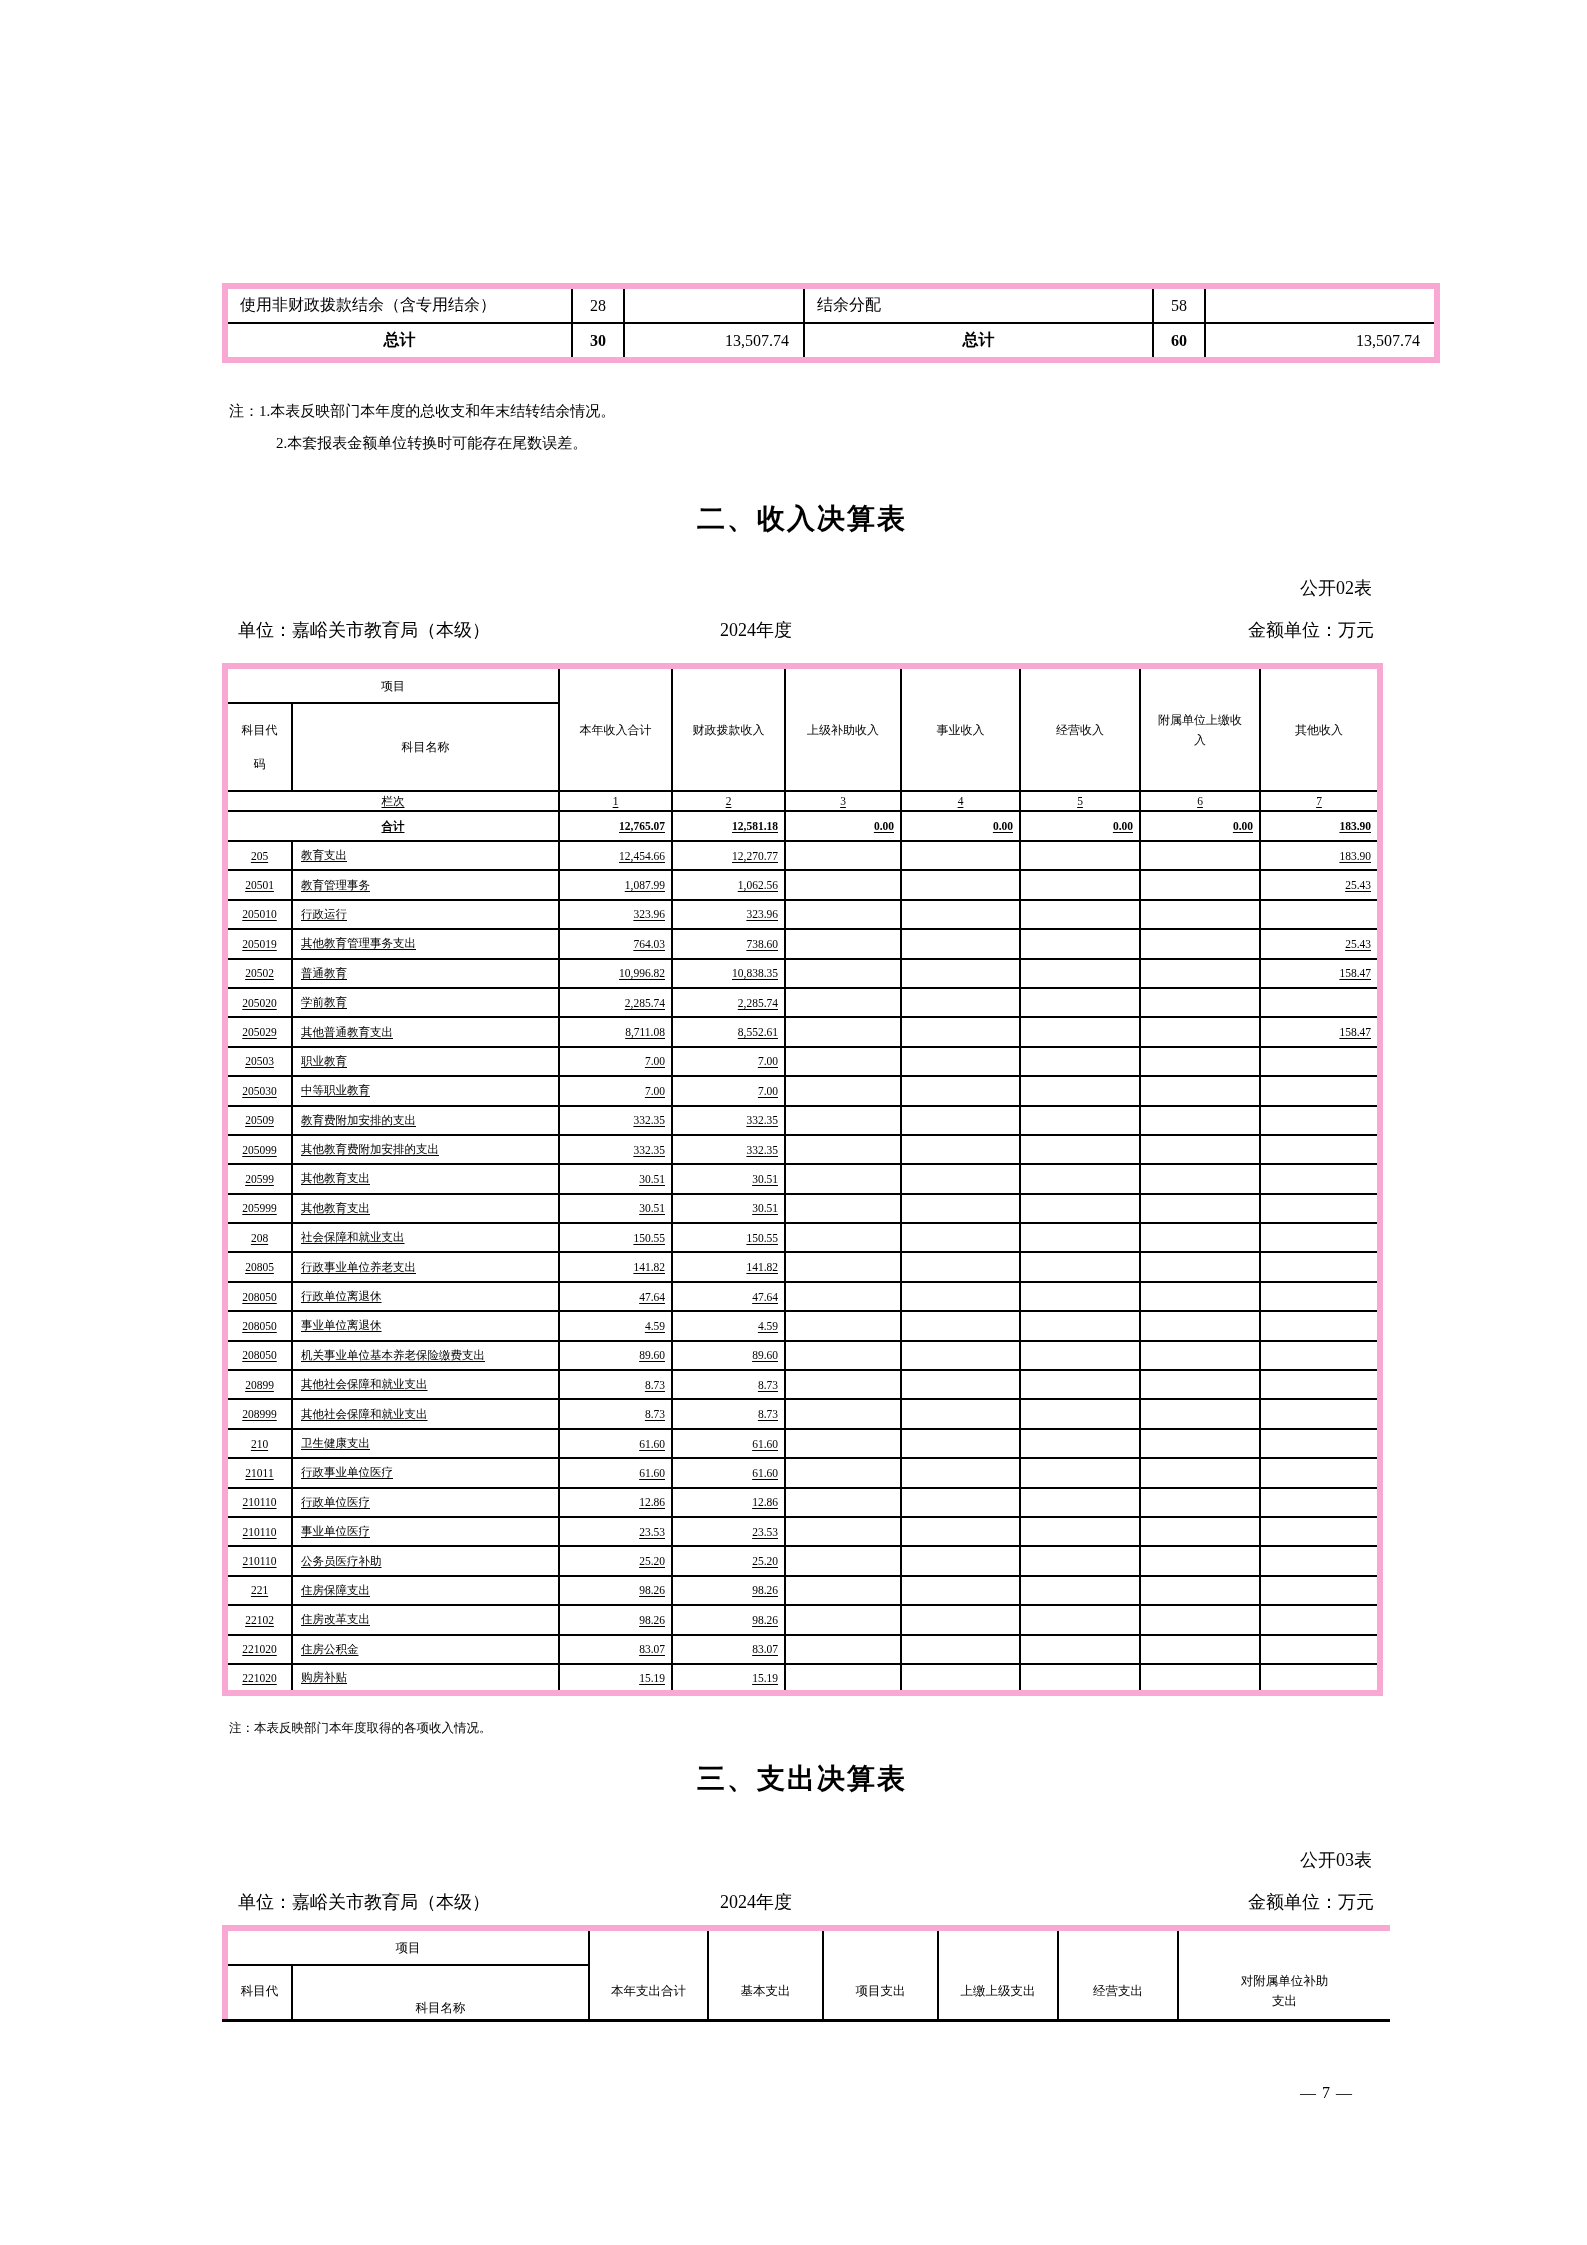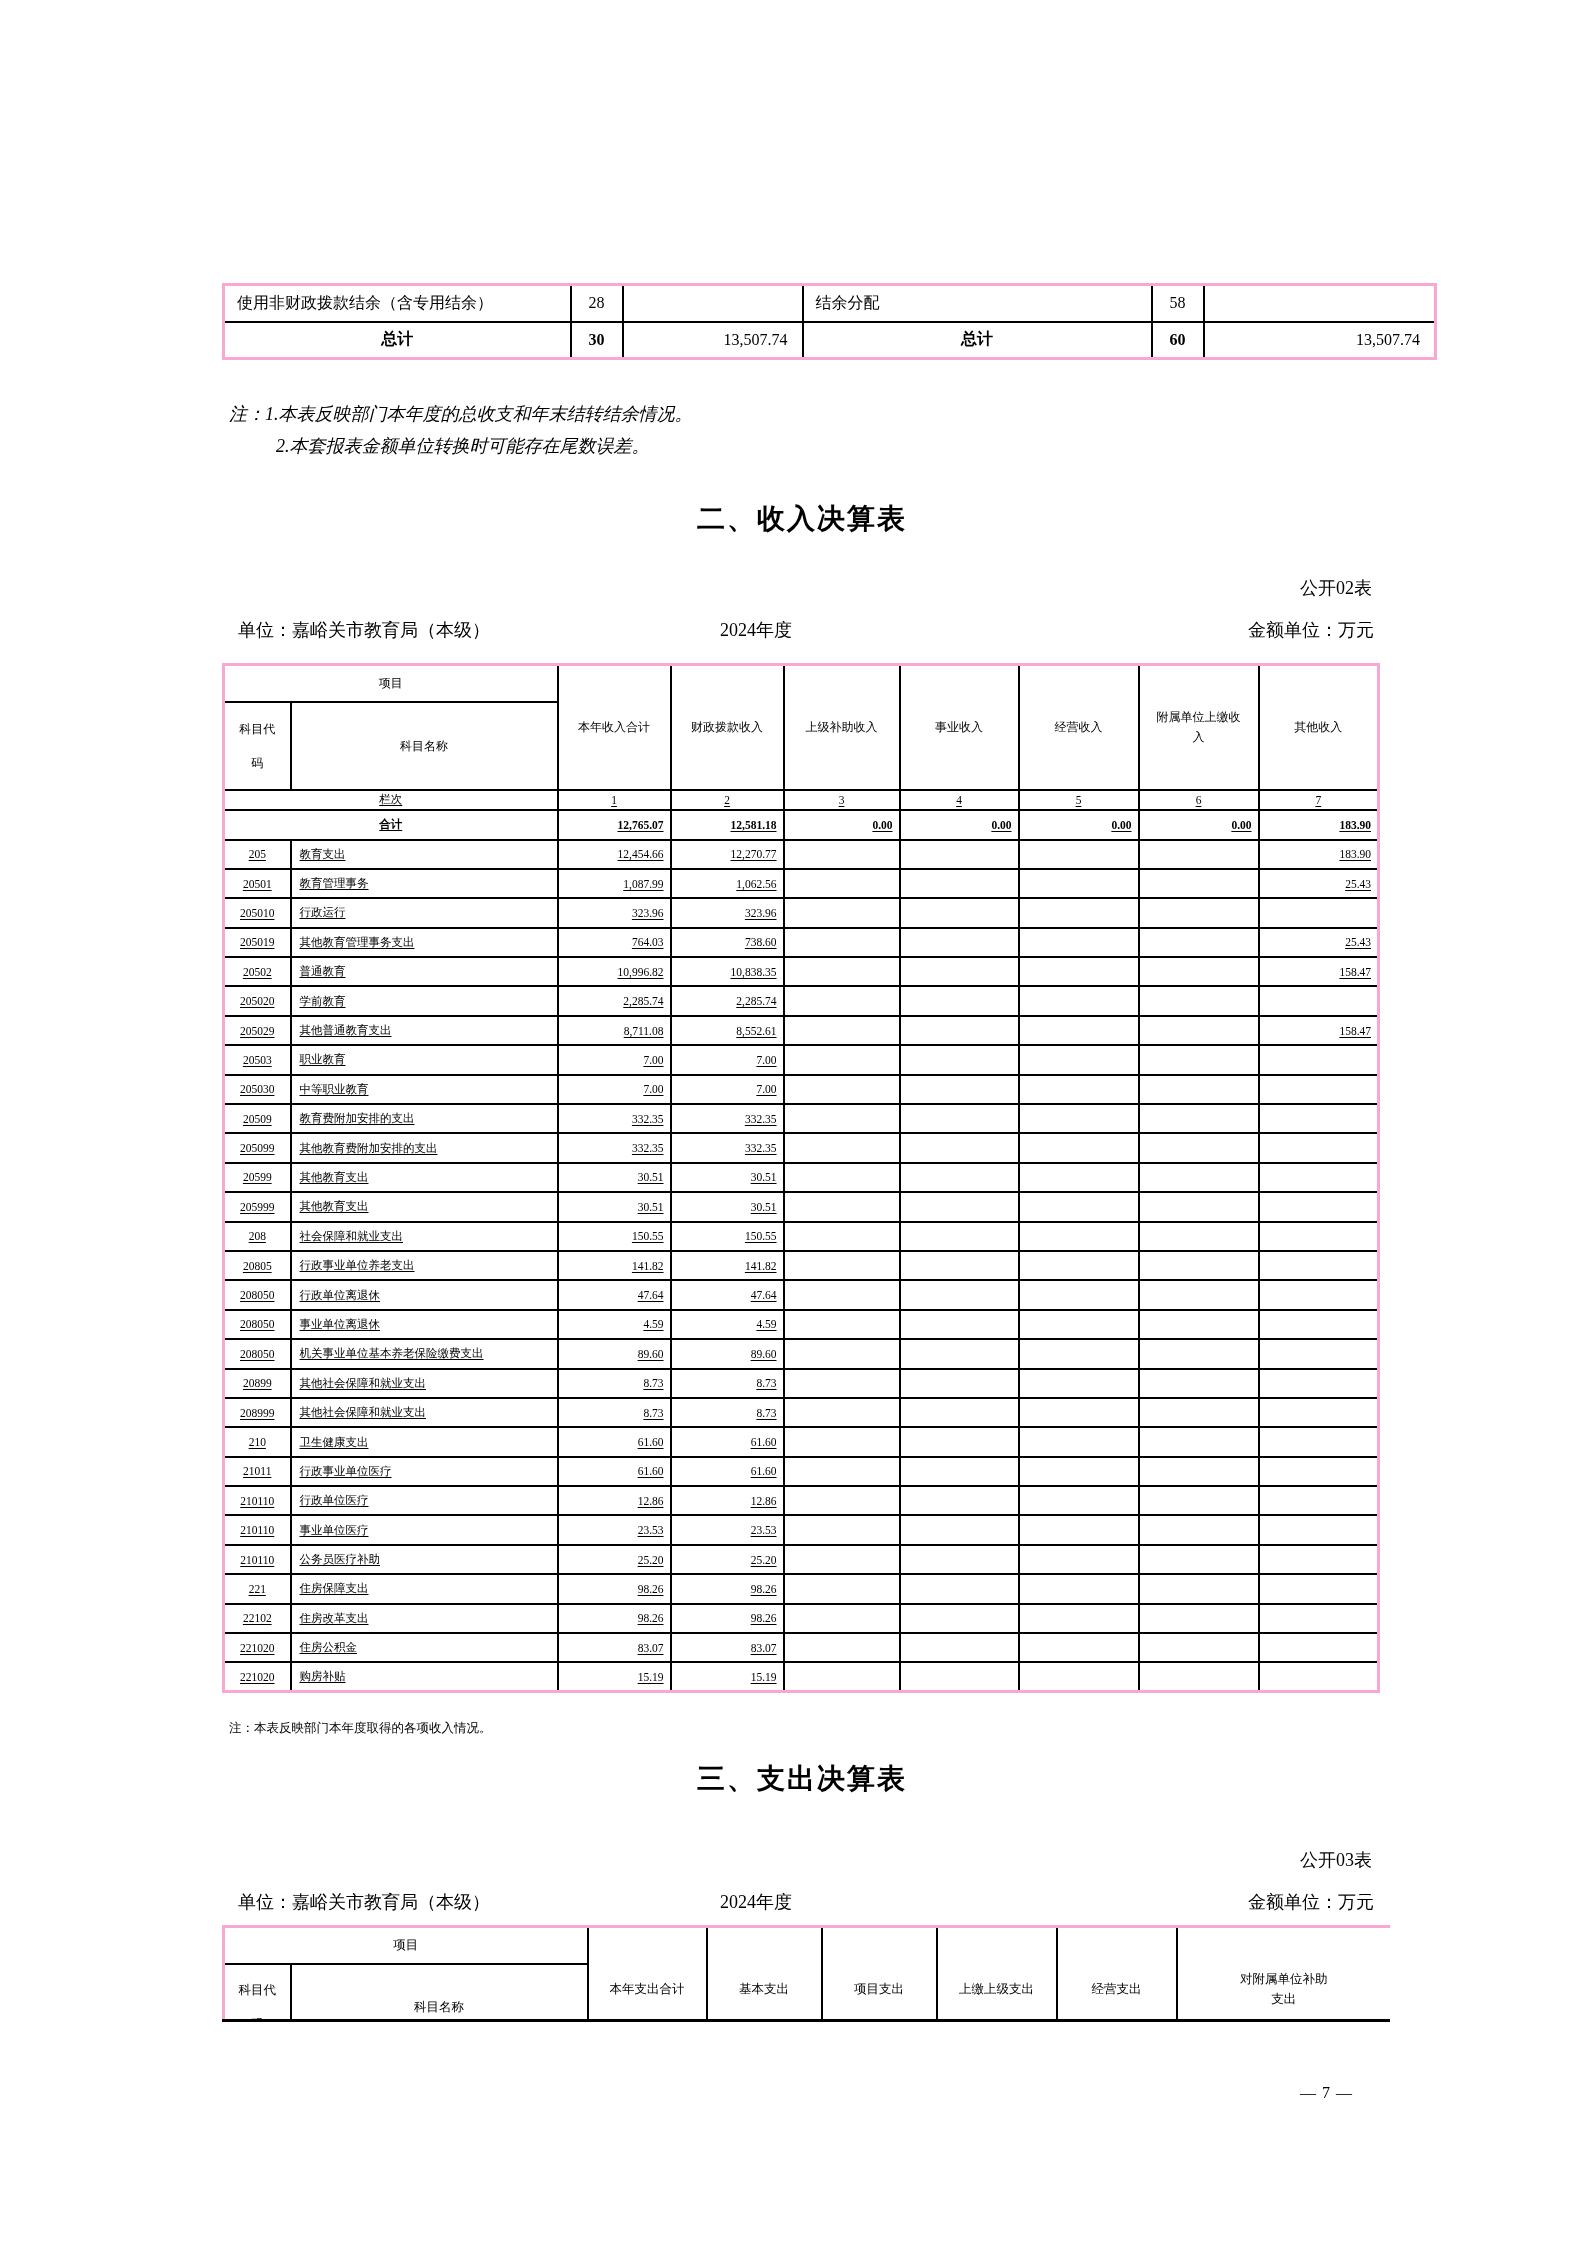--- a/index.html
+++ b/index.html
@@ -3,34 +3,34 @@
 <meta charset="utf-8">
 <style>
   * { box-sizing: border-box; margin: 0; padding: 0; }
   html,body { background:#fff; }
   body {
     width: 1587px; height: 2245px; position: relative;
     font-family: "Liberation Serif", "DejaVu Serif", serif;
     color: #000; overflow: hidden;
   }
   .abs { position: absolute; }
-  table { border-collapse: collapse; table-layout: fixed; border: 3px solid #f9a8d4; }
+  table { border-collapse: collapse; table-layout: fixed; border: 6px solid #f9a8d4; }
   td, th { border: 2px solid #000; overflow: hidden; font-weight: normal; }
 
   
   .sum-table { font-size: 16px; }
   .sum-table td { height: 37px; vertical-align: middle; }
   .sum-label { text-align: left; padding-left: 12px; }
   .sum-no { text-align: center; }
   .sum-val { text-align: right; padding-right: 14px; }
   .sum-total td { font-weight: bold; }
   .sum-total .sum-label { text-align: center; padding-left: 0; }
   .sum-total .sum-val { font-weight: normal; }
 
-  .note { font-size: 18px; font-style: italic; }
+  .note { font-size: 15px; }
 
   .sec-title { width: 1160px; left: 222px; text-align: center;
                font-size: 28px; font-weight: bold; letter-spacing: 2px; }
 
   .meta-strip { width: 1156px; left: 222px; height: 26px; font-size: 18px; }
   .meta-strip .m-left { position: absolute; left: 16px; top: 0; }
   .meta-strip .m-year { position: absolute; left: 498px; top: 0; }
   .meta-strip .m-right { position: absolute; right: 4px; top: 0; }
   .pub-code { width: 1156px; left: 222px; text-align: right; font-size: 18px; padding-right: 6px; }
 

